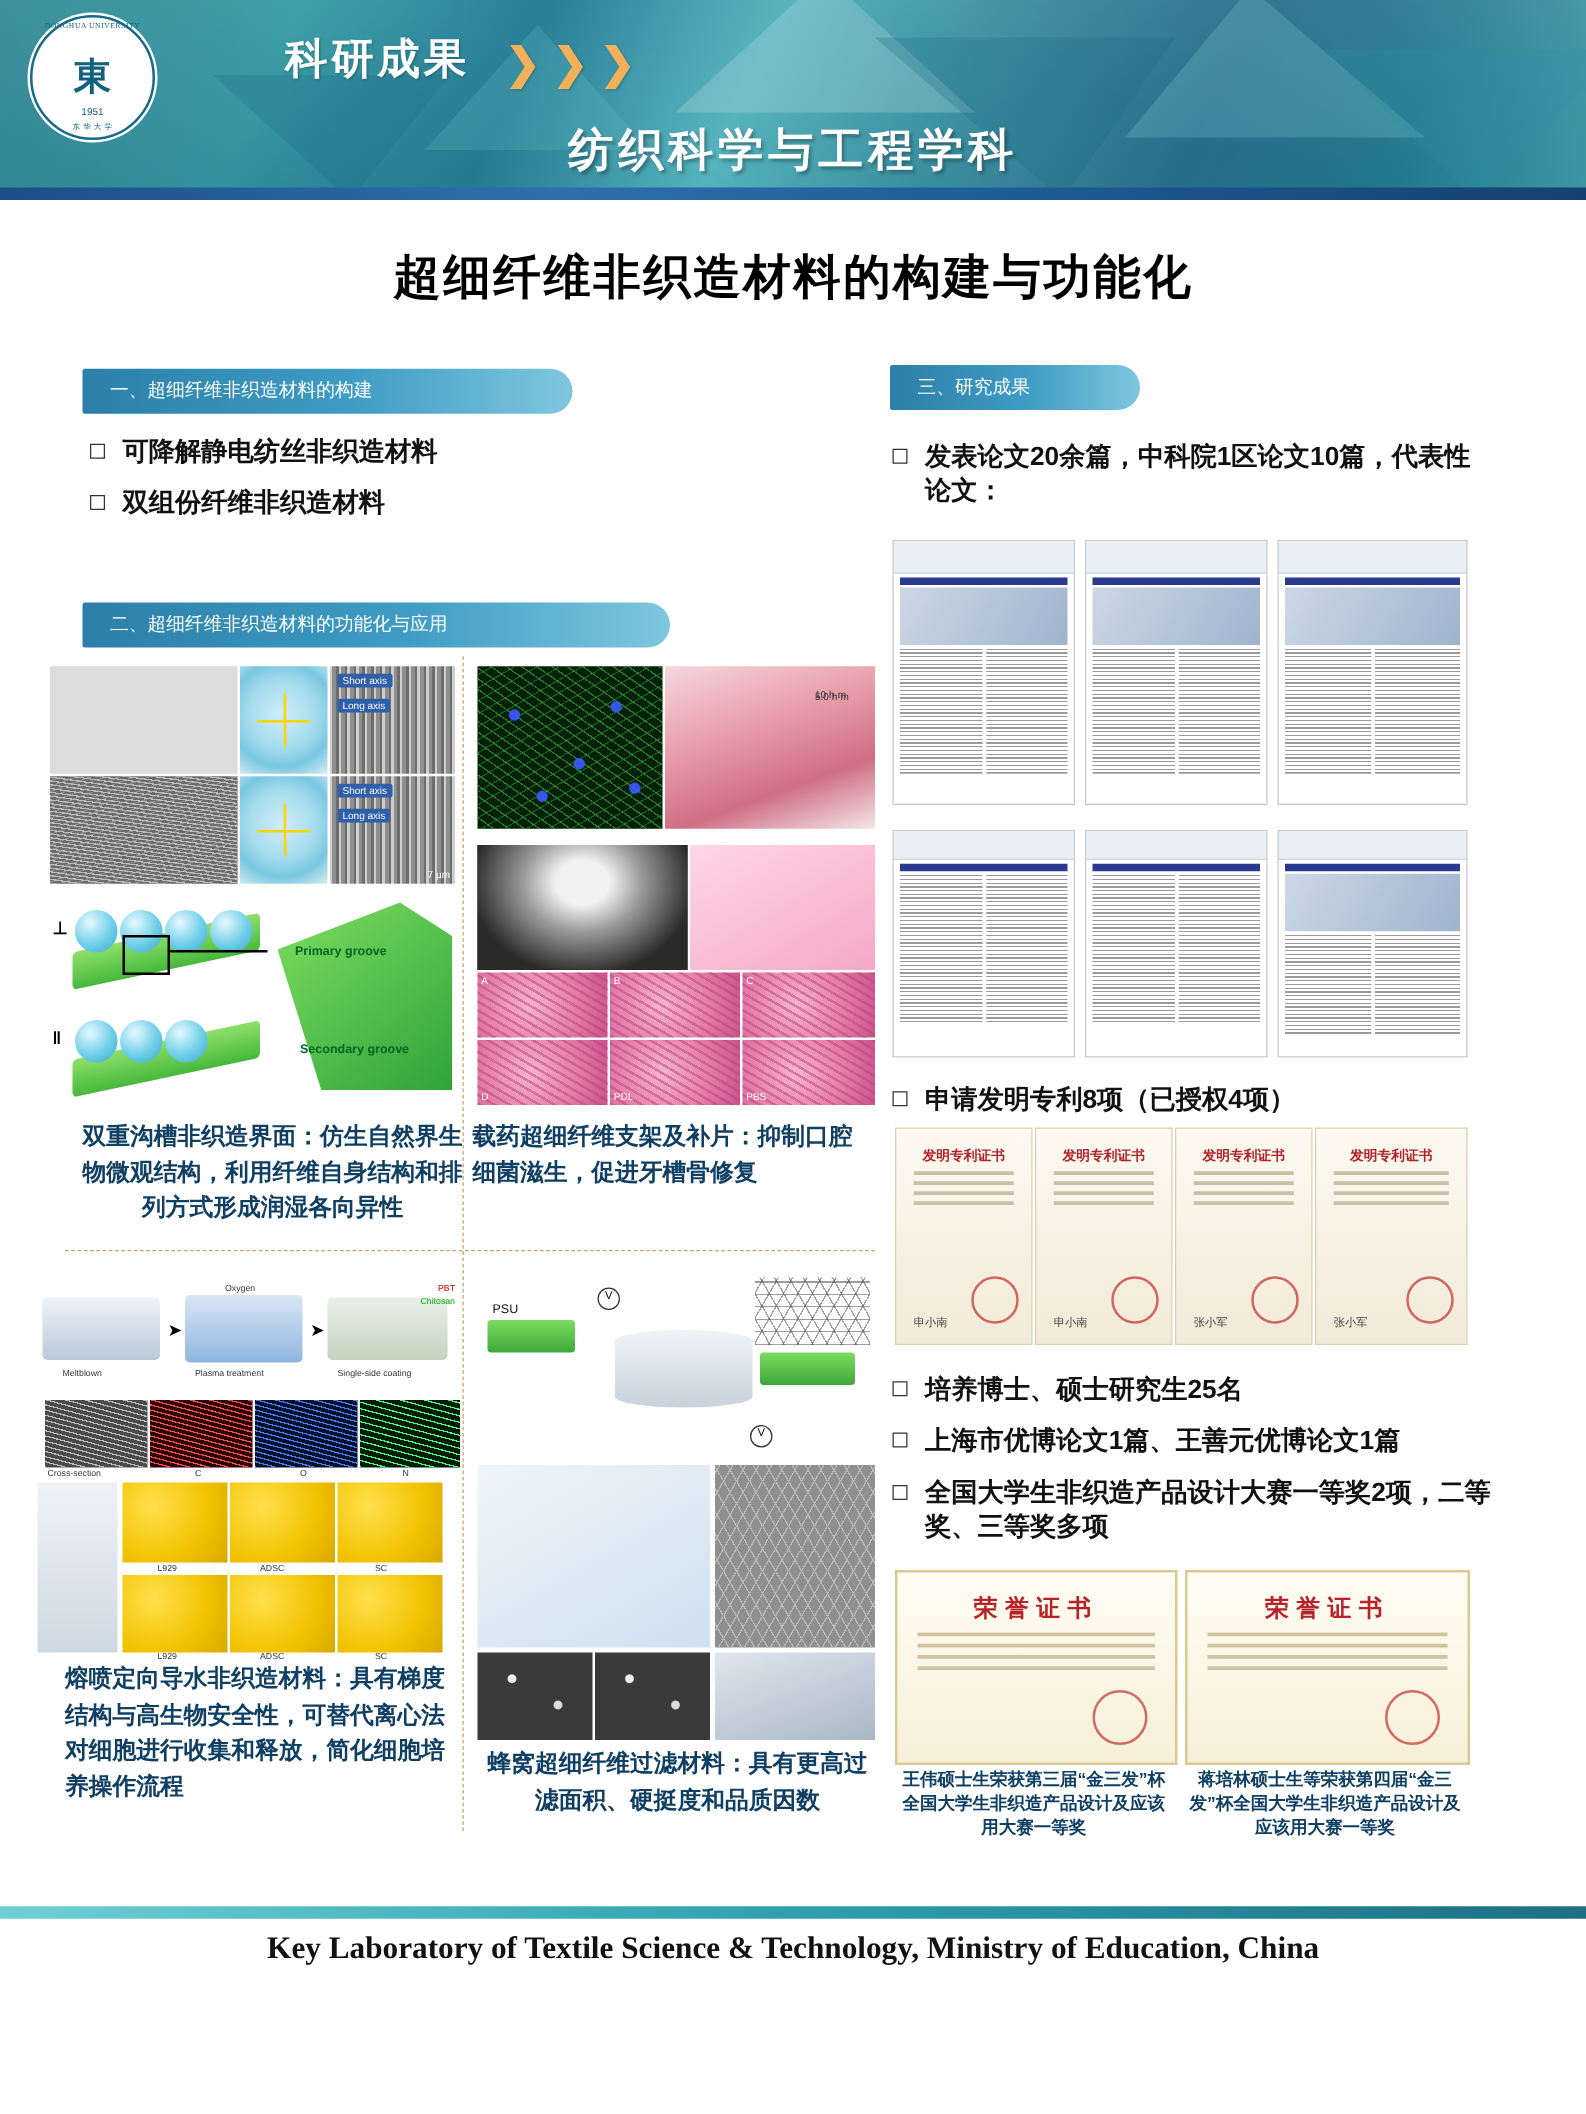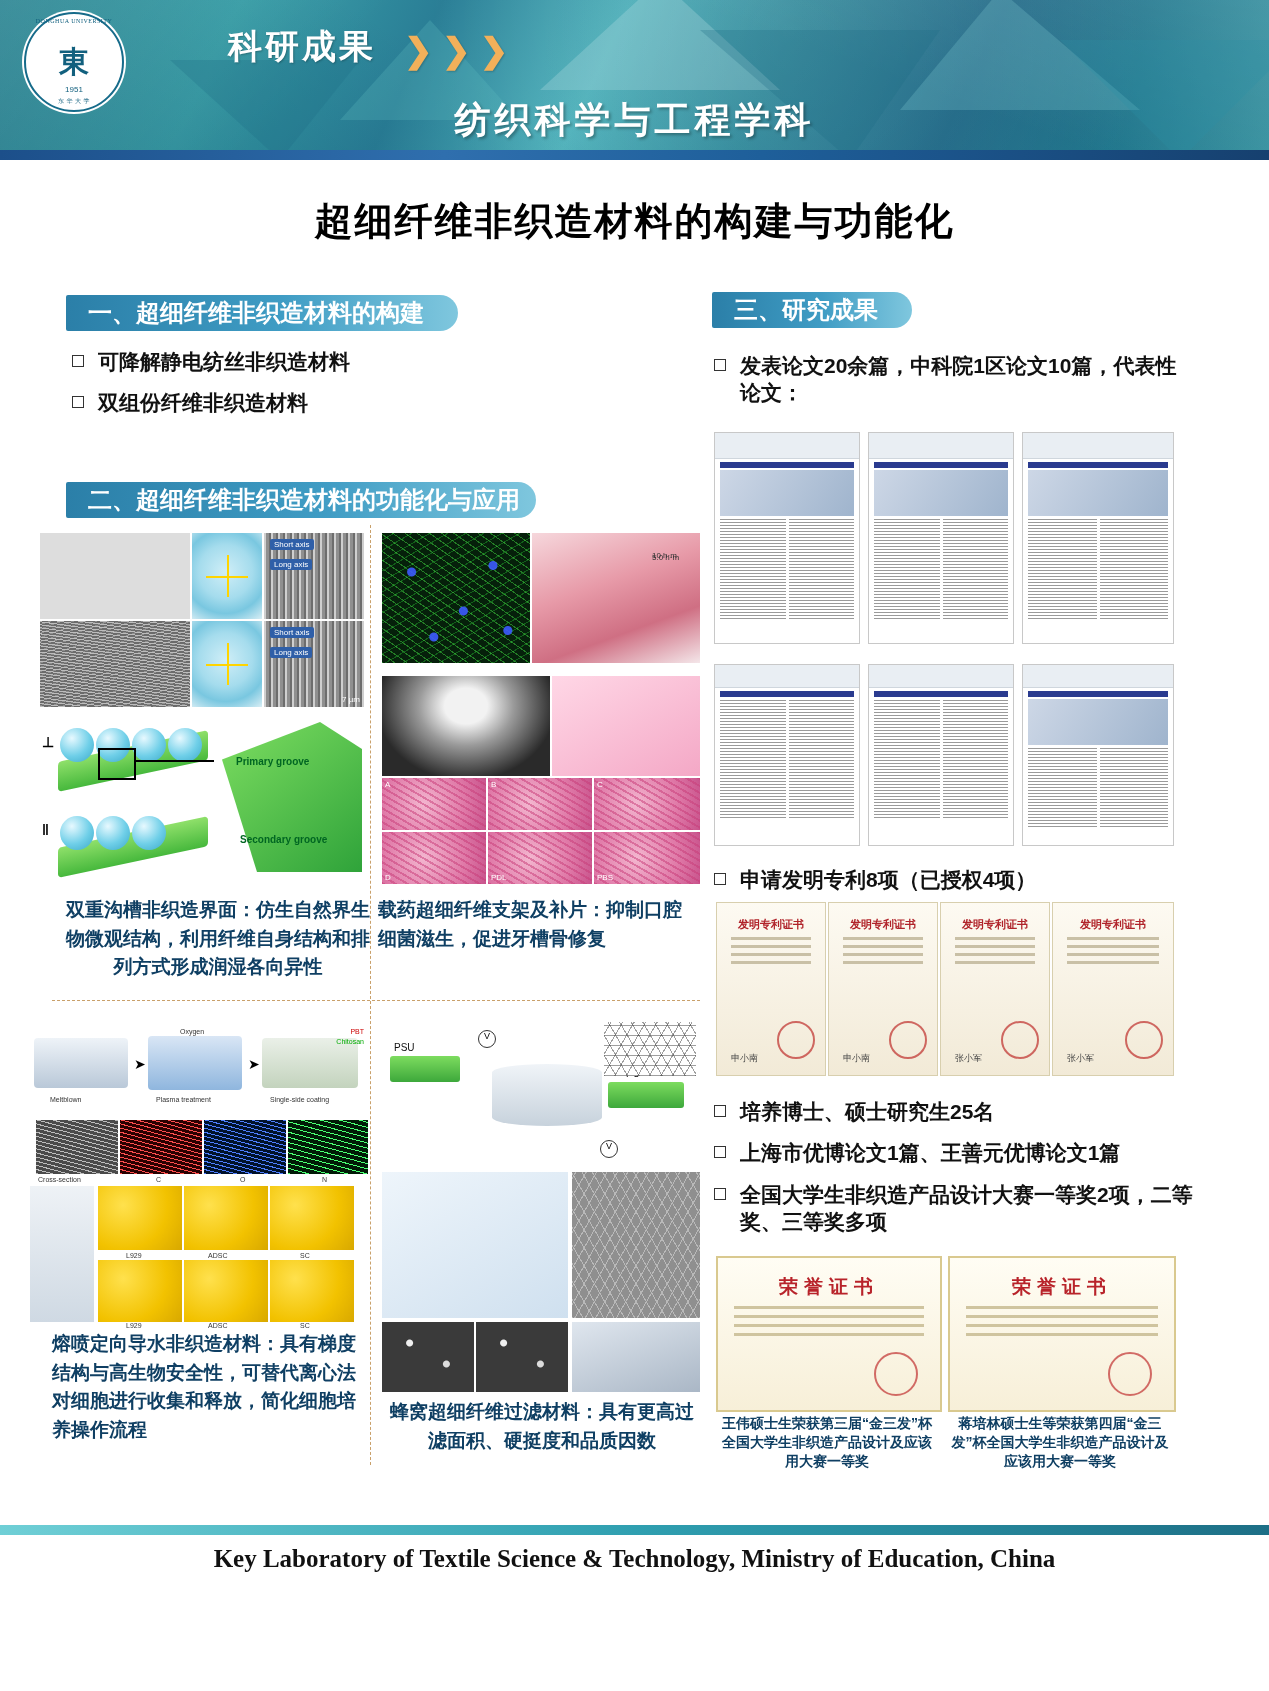--- a/index.html
+++ b/index.html
@@ -75,28 +75,28 @@
   }
   
   .main-title{
     position:absolute;left:0;top:196px;width:1269px;text-align:center;
     font-size:38px;font-weight:bold;color:#000000;letter-spacing:2px;
   }
   
   .banner{
     position:absolute;height:36px;line-height:36px;
     background:linear-gradient(90deg,#2b7fa8 0%,#3f9cc4 55%,#7fc7de 100%);
-    color:#ffffff;font-weight:bold;font-size:24px;
+    color:#ffffff;font-weight:normal;font-size:15px;
     padding-left:22px;padding-right:44px;
     border-radius:2px 18px 18px 2px;
     box-sizing:border-box;white-space:nowrap;
   }
   .banner.b1{left:66px;top:295px;width:392px;}
   .banner.b2{left:66px;top:482px;width:470px;}
-  .banner.b3{left:712px;top:292px;width:200px;text-align:right;}
+  .banner.b3{left:712px;top:292px;width:200px;}
 
   
   .bullets{position:absolute;}
   .bullet{display:flex;align-items:flex-start;margin-bottom:14px;}
   .bullet .sq{
     width:10px;height:10px;border:1.6px solid #333;margin-right:14px;margin-top:7px;flex:none;
   }
   .bullet .txt{font-size:21px;font-weight:bold;color:#111;line-height:1.3;}
   .bullets.left{left:72px;top:348px;width:520px;}
   .bullets.right1{left:714px;top:352px;width:470px;}

